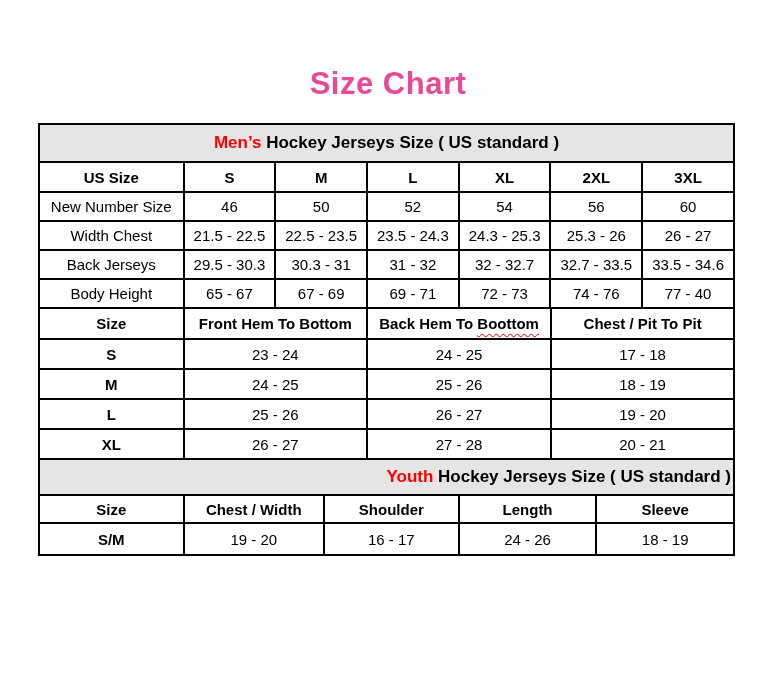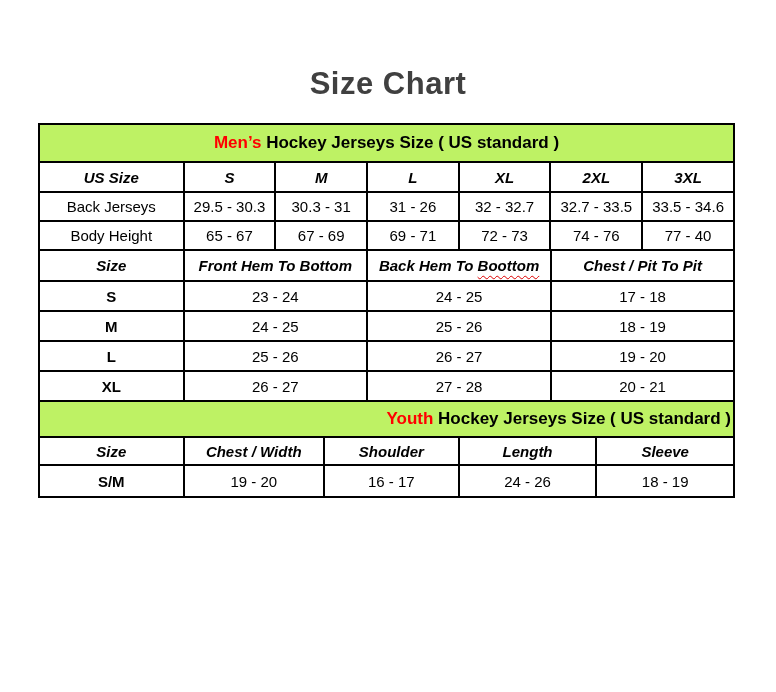--- a/index.html
+++ b/index.html
@@ -17,21 +17,21 @@
   }
   .page-title {
     position: absolute;
     top: 66px;
     left: 0;
     width: 776px;
     margin: 0;
     text-align: center;
     font-size: 31px;
     font-weight: 700;
-    color: #404040;
+    color: #ec4899;
     letter-spacing: 0.5px;
   }
   .tables {
     position: absolute;
     left: 38px;
     top: 123px;
     width: 697px;
   }
   table.size-table {
     border-collapse: collapse;
@@ -46,32 +46,31 @@
     border: 2px solid #000000;
     text-align: center;
     vertical-align: middle;
     padding: 0 2px;
     font-size: 15px;
     color: #000000;
     overflow: hidden;
     white-space: nowrap;
   }
   .size-table tr.band td {
-    background: #bef264;
+    background: #e5e5e5;
     font-size: 17px;
     font-weight: 700;
     height: 36px;
   }
   .size-table tr.band .red {
     color: #ff0000;
   }
   .size-table thead th {
     font-weight: 700;
     height: 28px;
-    font-style: italic;
   }
   .size-table tbody td {
     height: 27px;
     font-weight: 400;
   }
   #t-womens thead th { height: 29px; }
   #t-womens tbody td { height: 28px; }
   #t-youth  tr.band td { height: 34px; text-align: right; }
   #t-youth  thead th { height: 26px; }
   #t-youth  tbody td { height: 30px; }
@@ -114,24 +113,42 @@
           <th>S</th>
           <th>M</th>
           <th>L</th>
           <th>XL</th>
           <th>2XL</th>
           <th>3XL</th>
         </tr>
       </thead>
       <tbody>
           <tr>
+            <td>New Number Size</td>
+            <td>46</td>
+            <td>50</td>
+            <td>52</td>
+            <td>54</td>
+            <td>56</td>
+            <td>60</td>
+          </tr>
+          <tr>
+            <td>Width Chest</td>
+            <td>21.5 - 22.5</td>
+            <td>22.5 - 23.5</td>
+            <td>23.5 - 24.3</td>
+            <td>24.3 - 25.3</td>
+            <td>25.3 - 26</td>
+            <td>26 - 27</td>
+          </tr>
+          <tr>
             <td>Back Jerseys</td>
             <td>29.5 - 30.3</td>
             <td>30.3 - 31</td>
-            <td>31 - 26</td>
+            <td>31 - 32</td>
             <td>32 - 32.7</td>
             <td>32.7 - 33.5</td>
             <td>33.5 - 34.6</td>
           </tr>
           <tr>
             <td>Body Height</td>
             <td>65 - 67</td>
             <td>67 - 69</td>
             <td>69 - 71</td>
             <td>72 - 73</td>

